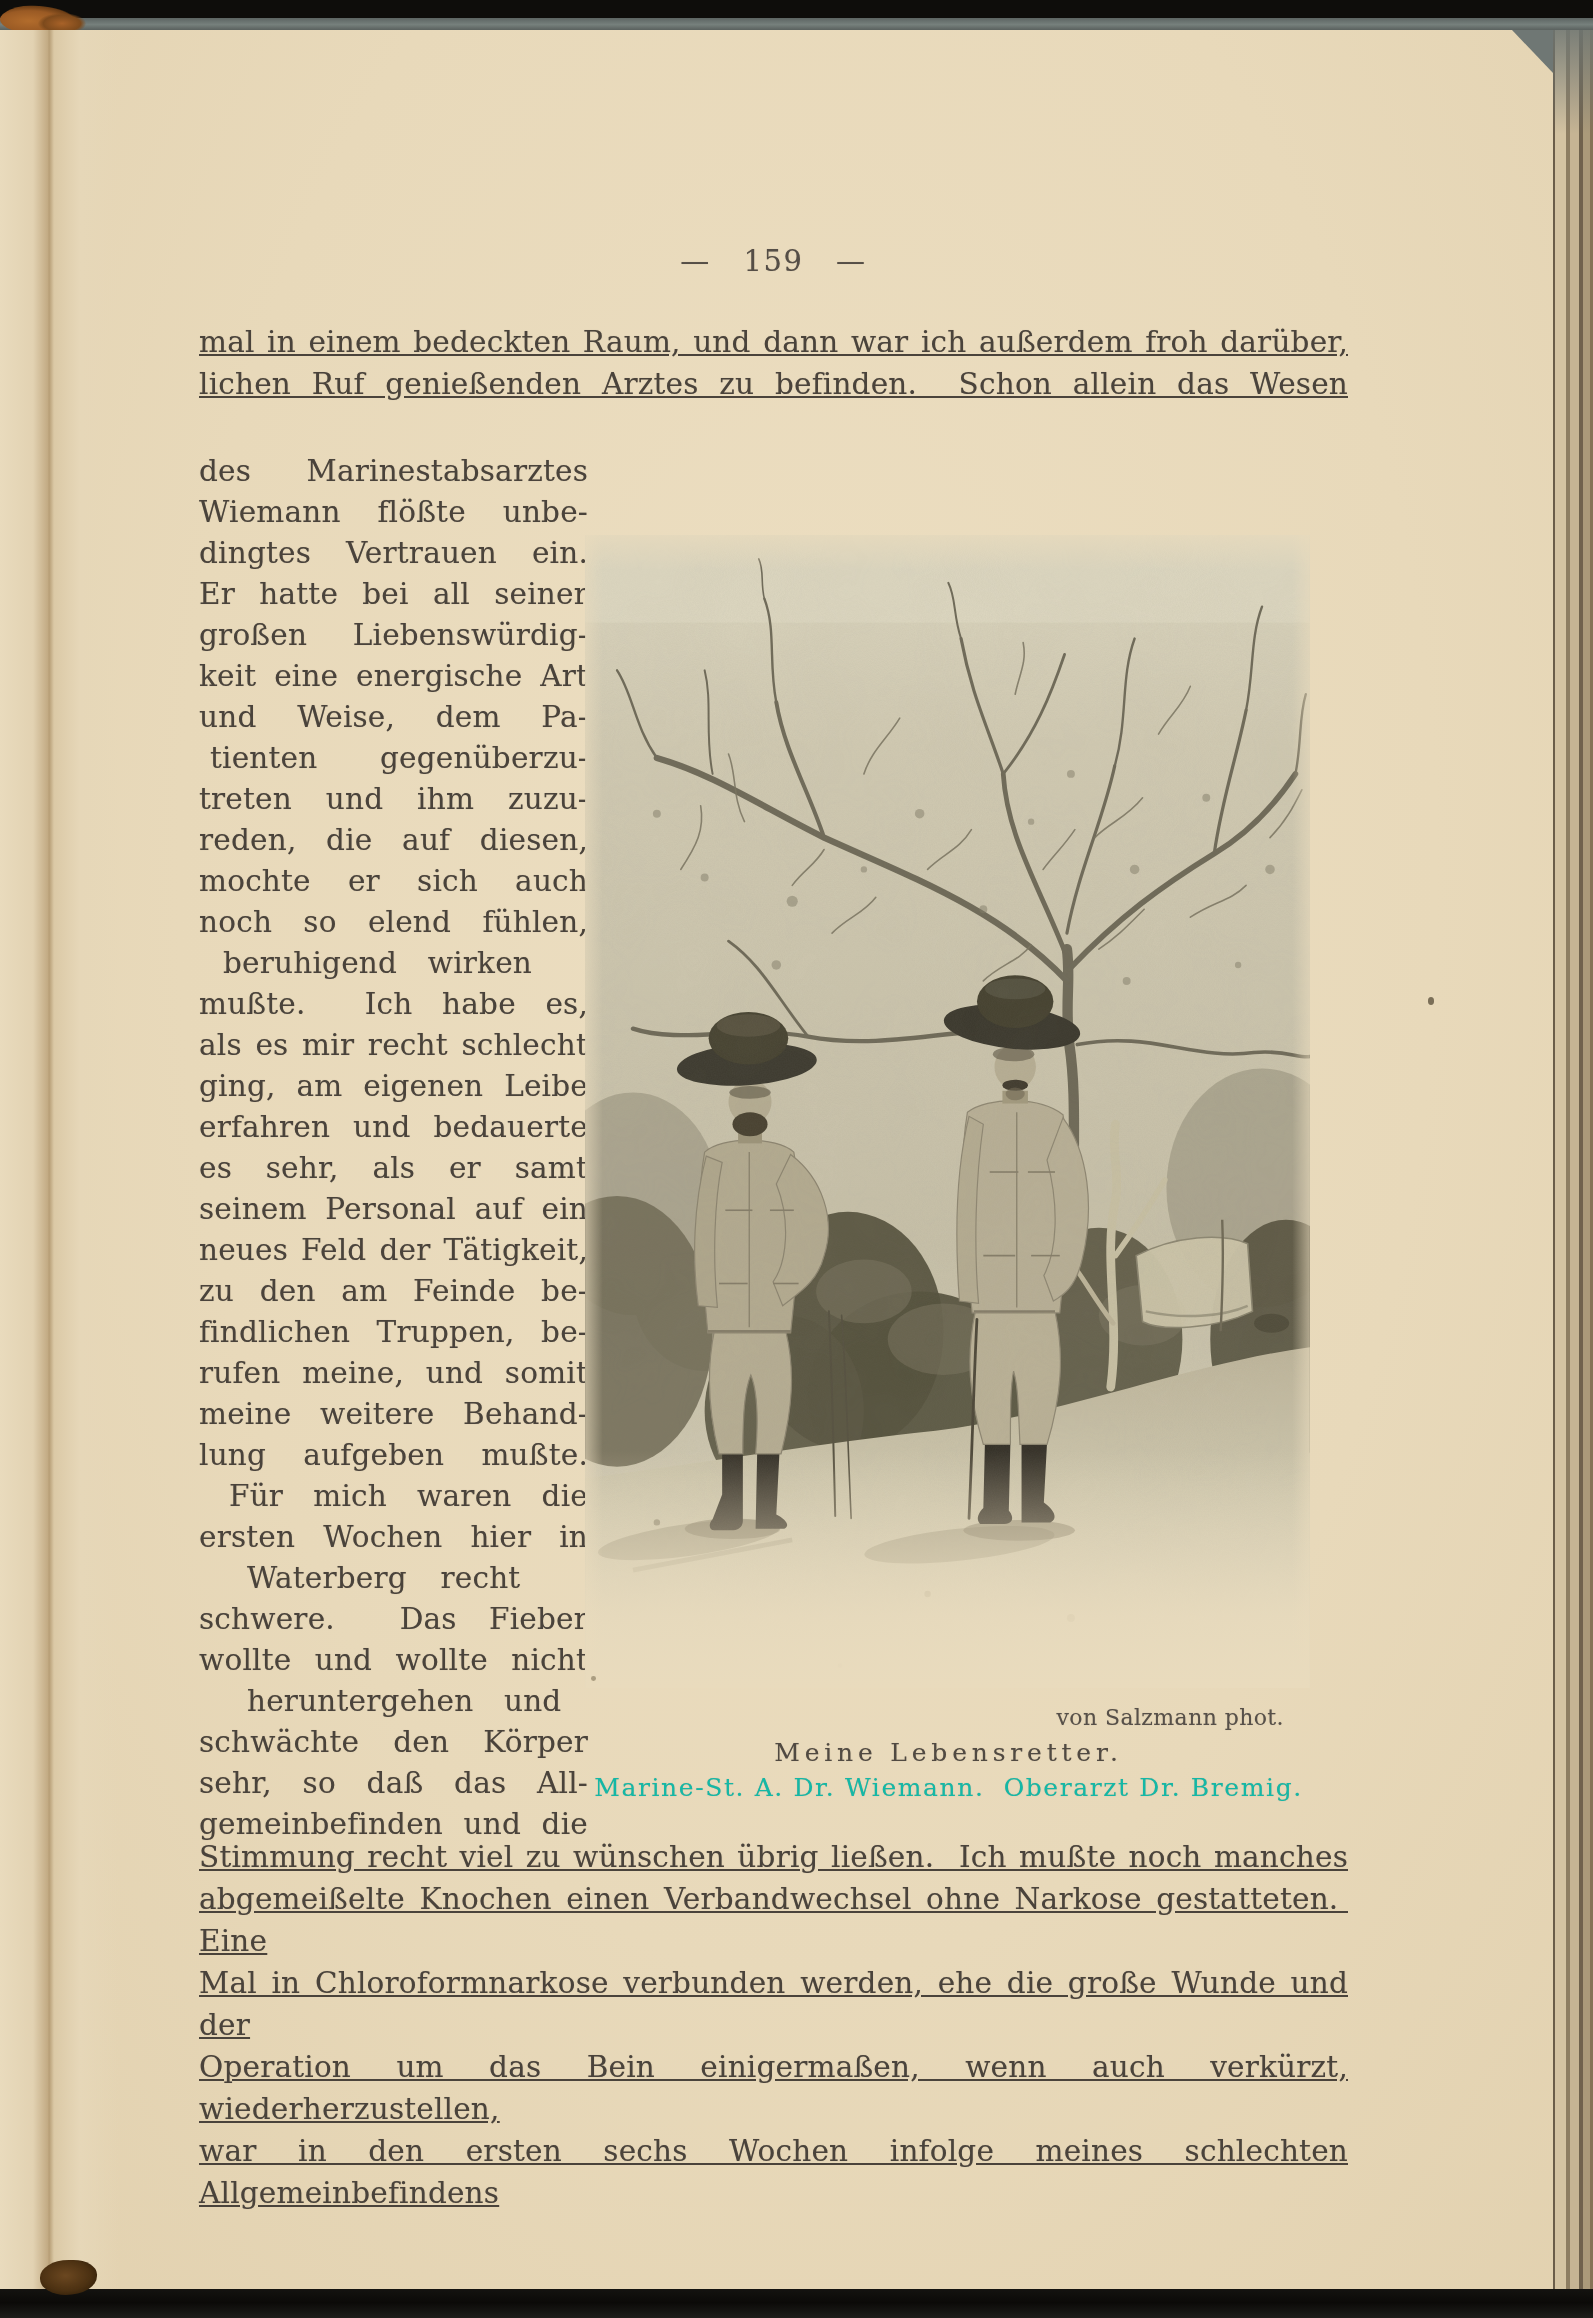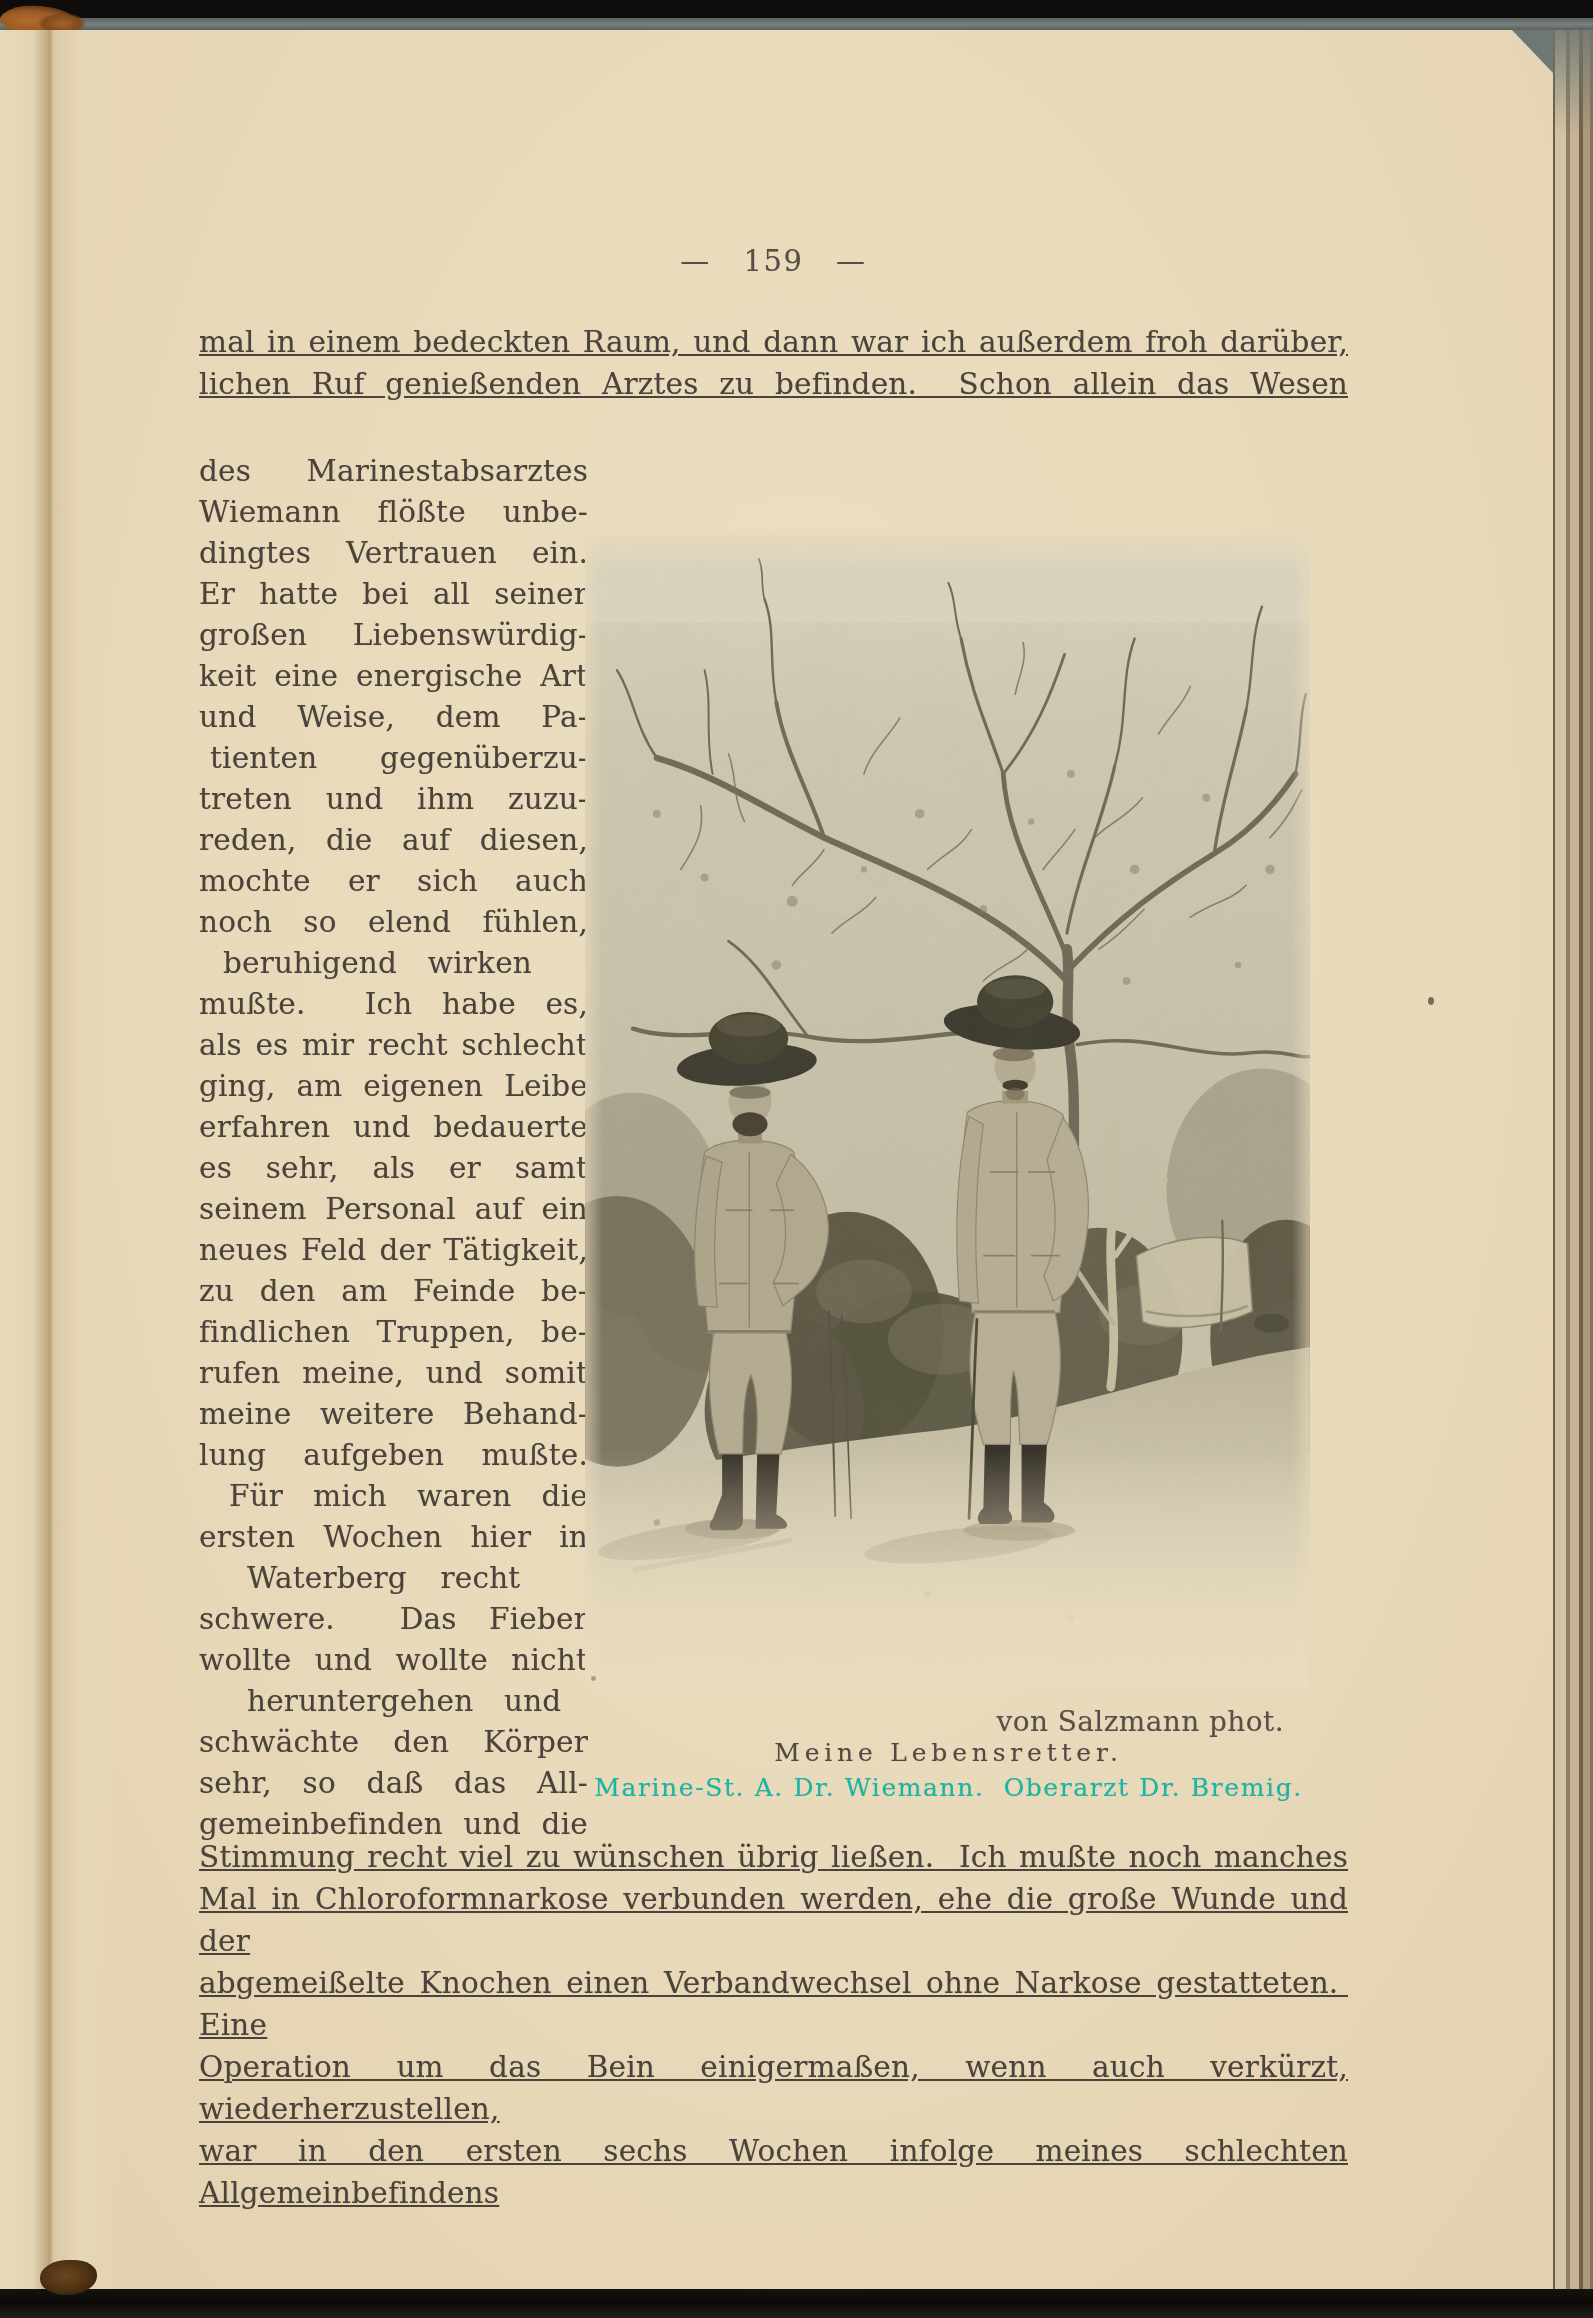--- a/index.html
+++ b/index.html
@@ -38,21 +38,21 @@
   .para .ln, .col .ln{text-align:justify;text-align-last:justify;}
   .para-top{top:321px;line-height:42px;}
   .para-bottom{top:1836px;line-height:42px;}
   .col{left:199px;top:451px;width:389px;font-size:29.5px;line-height:41px;letter-spacing:0.2px;}
   .ln{white-space:nowrap;white-space:normal;}
   .i1{padding-left:11px;}
   .i2{padding-left:24px;text-align-last:left !important;word-spacing:21px;}
   .i3{padding-left:30px;}
   .i4{padding-left:48px;text-align-last:left !important;word-spacing:24px;}
   .i5{padding-left:48px;text-align-last:left !important;word-spacing:21px;}
-  .credit{left:876px;top:1705px;width:408px;text-align:right;font-size:28px;letter-spacing:0.4px;color:#575049;}
+  .credit{left:876px;top:1705px;width:408px;text-align:right;font-size:22px;letter-spacing:0.4px;color:#575049;}
   .cap-title{left:558px;top:1738px;width:781px;text-align:center;font-size:25px;letter-spacing:4.8px;color:#514a42;}
   .cap-sub{left:558px;top:1773px;width:781px;text-align:center;font-size:25px;letter-spacing:1.6px;color:#14b8a6;}
   
   .photo{position:absolute;left:585px;top:535px;width:725px;height:1153px;}
   .photo svg{display:block;width:725px;height:1153px;}
   .speck{position:absolute;border-radius:50%;}
   .speck-a{left:1428px;top:997px;width:6.4px;height:8px;background:#7b6f58;}
   .speck-b{left:591px;top:1676px;width:4.8px;height:4.8px;background:#9a8d72;opacity:.8;}
 </style>
 </head>
@@ -114,22 +114,22 @@
     <div class="ln">schwere.&nbsp; Das Fieber</div>
     <div class="ln">wollte und wollte nicht</div>
     <div class="ln i5">heruntergehen und</div>
     <div class="ln">schwächte den Körper</div>
     <div class="ln">sehr, so daß das All-</div>
     <div class="ln">gemeinbefinden und die</div>
   </div>
 
   <div class="txt para para-bottom">
     <div class="ln">Stimmung recht viel zu wünschen übrig ließen.&nbsp; Ich mußte noch manches</div>
+    <div class="ln">abgemeißelte Knochen einen Verbandwechsel ohne Narkose gestatteten.&nbsp; Eine</div>
     <div class="ln">Mal in Chloroformnarkose verbunden werden, ehe die große Wunde und der</div>
-    <div class="ln">abgemeißelte Knochen einen Verbandwechsel ohne Narkose gestatteten.&nbsp; Eine</div>
     <div class="ln">Operation um das Bein einigermaßen, wenn auch verkürzt, wiederherzustellen,</div>
     <div class="ln">war in den ersten sechs Wochen infolge meines schlechten Allgemeinbefindens</div>
   </div>
 
   <div class="txt credit">von Salzmann phot.</div>
   <div class="txt cap-title">Meine Lebensretter.</div>
   <div class="txt cap-sub">Marine-St. A. Dr. Wiemann.&nbsp; Oberarzt Dr. Bremig.</div>
 
   <div class="photo">
     <svg viewBox="0 0 910 1448" xmlns="http://www.w3.org/2000/svg">

